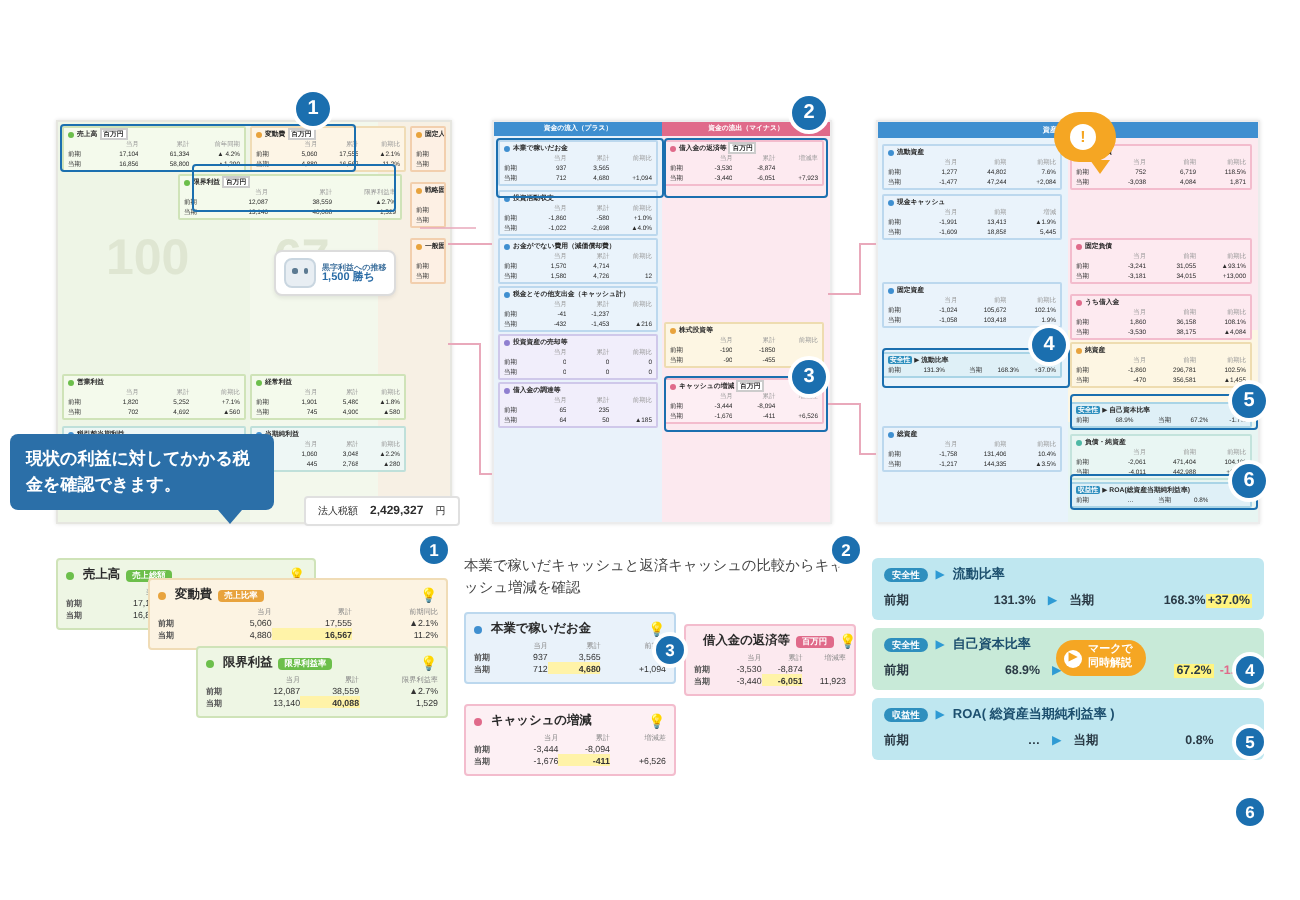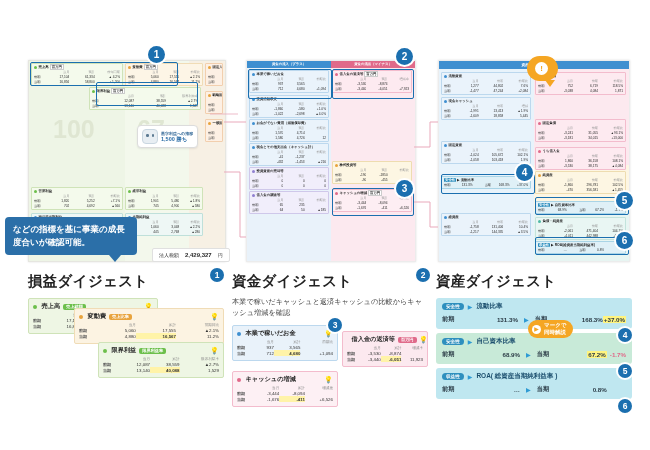--- a/index.html
+++ b/index.html
@@ -367,21 +367,21 @@
     <div class="badge" style="left:148px;top:-6px;">1</div>
 
     <div class="robot" style="left:137px;top:73px;">
       <div class="face"></div>
       <div class="txt">
         <div>黒字利益への推移</div>
         <div class="big">1,500 勝ち</div>
       </div>
     </div>
 
-    <div class="callout" style="left:5px;top:165px;">などの指標を基に事業の成長度合いが確認可能。</div>
+    <div class="callout" style="left:5px;top:165px;">現状の利益に対してかかる税金を確認できます。</div>
 
     <div class="tax-chip" style="left:152px;top:196px;">
       <span>法人税額</span>
       <span class="v">2,429,327</span>
       <span>円</span>
     </div>
 
     <div class="panel cf-panel">
       <div class="cf-left"></div>
       <div class="cf-right"></div>
@@ -822,21 +822,20 @@
     <div class="badge" style="left:616px;top:140px;">5</div>
     <div class="hl" style="left:535px;top:185px;width:92px;height:16px;"></div>
     <div class="badge" style="left:616px;top:180px;">6</div>
 
     <div class="callout-orange" style="left:527px;top:4px;">
       <div class="bulb">!</div>
     </div>
   </div>
 
   <div class="col col1" style="position: absolute;">
-    <h2>損益ダイジェスト</h2>
     <div class="mini" id="col1-boxes">
         <div class="mbox" style="background: rgb(238, 246, 228); border: 0.8px solid rgb(207, 227, 184); width: 130px;">
           <div class="mhd">
             <span class="bdot" style="background:#6cbf4b;width:4px;height:4px;"></span>
             <span>売上高</span>
             <span class="tag" style="background:#6cbf4b">売上総額</span>
             <span style="margin-left:auto;color:#e8a33d;font-size:7px;">💡</span>
           </div>
           <table class="mtable">
             <tbody>
@@ -919,21 +918,20 @@
                 <td class="pos">1,529</td>
               </tr>
             </tbody>
           </table>
         </div>
       </div>
   <div class="badge sm" style="left: 182px; top: -4px;">1</div>
     </div>
 
   <div class="col col2" style="position: absolute;">
-    <h2>資金ダイジェスト</h2>
     <p>本業で稼いだキャッシュと返済キャッシュの比較からキャッシュ増減を確認</p>
     <div class="mini" id="col2-boxes">
         <div class="mbox" style="background: rgb(233, 242, 250); border: 0.8px solid rgb(188, 216, 238); width: 106px;">
           <div class="mhd">
             <span class="bdot" style="background:#3f8fd0;width:4px;height:4px;"></span>
             <span>本業で稼いだお金</span>
             <span style="margin-left:auto;color:#e8a33d;font-size:7px;">💡</span>
           </div>
           <table class="mtable">
             <tbody>
@@ -1016,21 +1014,20 @@
               </tr>
             </tbody>
           </table>
         </div>
       </div>
   <div class="badge sm" style="left: 184px; top: -4px;">2</div>
       <div class="badge sm" style="left: 96px; top: 46px;">3</div>
     </div>
 
   <div class="col col3" style="position: absolute;">
-    <h2>資産ダイジェスト</h2>
     <div class="mini" id="col3-metrics">
         <div class="metric" style="background: rgb(191, 231, 240);">
           <div class="mt">
             <span class="pill">安全性</span>
             <span class="arrow-r">▶</span>
             <span>流動比率</span>
           </div>
           <div class="mr">
             <span class="k">前期</span>
             <span class="v1">131.3%</span>

